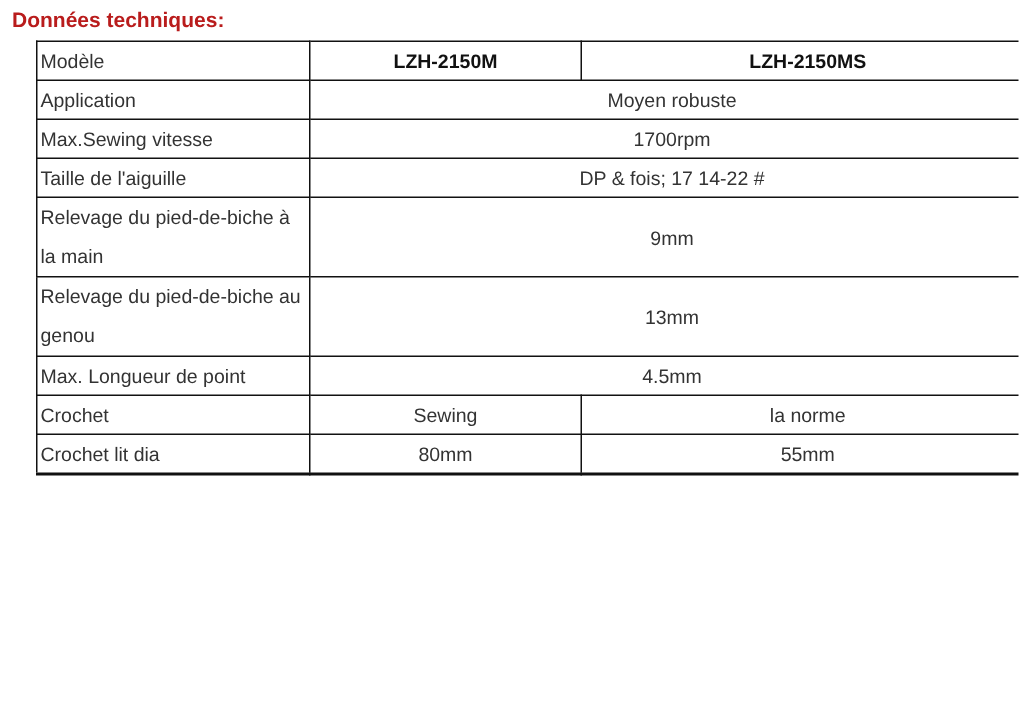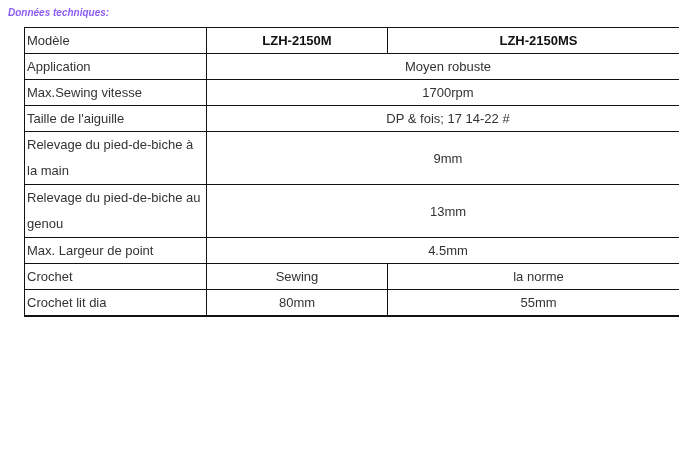--- a/index.html
+++ b/index.html
@@ -12,25 +12,24 @@
       height: 474px;
       position: relative;
       overflow: hidden;
       font-family: "Liberation Sans", sans-serif;
       color: #222222;
     }
     .title {
       position: absolute;
       left: 8px;
       top: 4px;
-      font-size: 10px;
+      font-size: 14px;
       font-weight: bold;
-      color: #8b5cf6;
+      color: #b91c1c;
       line-height: 18px;
-      font-style: italic;
     }
     table.specs {
       position: absolute;
       left: 24px;
       top: 27px;
       width: 665px;
       border-collapse: collapse;
       table-layout: fixed;
       font-size: 13px;
       line-height: 25px;
@@ -92,21 +91,21 @@
     </tr>
     <tr class="tall">
       <td class="label">Relevage du pied-de-biche à la main</td>
       <td class="val" colspan="2">9mm</td>
     </tr>
     <tr class="tall">
       <td class="label">Relevage du pied-de-biche au genou</td>
       <td class="val" colspan="2">13mm</td>
     </tr>
     <tr>
-      <td class="label">Max. Largeur de point</td>
+      <td class="label">Max. Longueur de point</td>
       <td class="val" colspan="2">4.5mm</td>
     </tr>
     <tr>
       <td class="label">Crochet</td>
       <td class="val">Sewing</td>
       <td class="val">la norme</td>
     </tr>
     <tr>
       <td class="label">Crochet lit dia</td>
       <td class="val">80mm</td>

